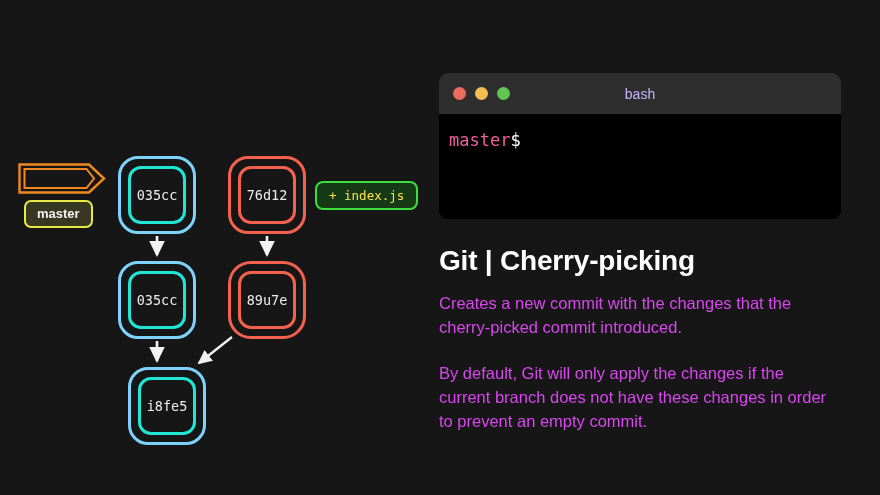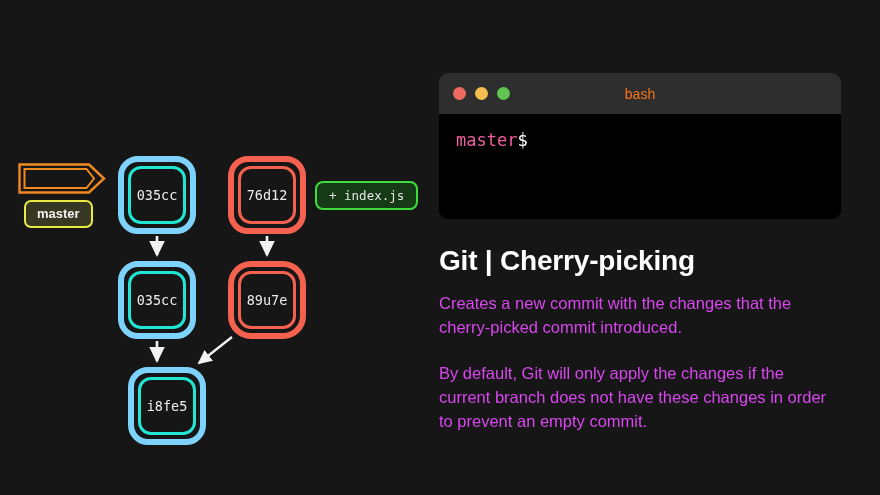--- a/index.html
+++ b/index.html
@@ -22,21 +22,21 @@
     top: 0;
     width: 430px;
     height: 495px;
   }
 
   .commit-node {
     position: absolute;
     width: 78px;
     height: 78px;
     border-radius: 20px;
-    border: 6px solid #7dd3fc;
+    border: 3px solid #7dd3fc;
     box-sizing: border-box;
     display: flex;
     align-items: center;
     justify-content: center;
     background: transparent;
   }
   .commit-node.red { border-color: #f4614e; }
 
   .commit-inner {
     width: 58px;
@@ -116,21 +116,21 @@
   #index-badge {
     position: absolute;
     left: 315px;
     top: 181px;
     padding: 5px 12px;
     border: 2px solid #3ddd3d;
     border-radius: 8px;
     background: #153a15;
     font-family: "DejaVu Sans Mono", monospace;
     font-size: 12.5px;
-    color: #e5e5e5;
+    color: #fde047;
     line-height: 15px;
     white-space: nowrap;
   }
 
   
   #terminal-window {
     position: absolute;
     left: 439px;
     top: 73px;
     width: 402px;
@@ -157,28 +157,28 @@
     border-radius: 50%;
   }
   .light.red    { background: #ec6a5e; }
   .light.yellow { background: #f4bd4f; }
   .light.green  { background: #61c554; }
   #terminal-title {
     position: absolute;
     left: 0; right: 0;
     text-align: center;
     font-size: 14px;
-    color: #f97316;
+    color: #c4b5fd;
     font-family: "Liberation Sans", sans-serif;
     pointer-events: none;
   }
   #terminal-body {
     background: #000000;
     height: 105px;
-    padding: 16px 0 0 17px;
+    padding: 16px 0 0 10px;
     box-sizing: border-box;
   }
   #terminal-line {
     font-family: "DejaVu Sans Mono", monospace;
     font-size: 17px;
     line-height: 20px;
     white-space: pre;
   }
   .prompt-branch { color: #ef5f9e; }
   .prompt-sigil  { color: #ffffff; }

